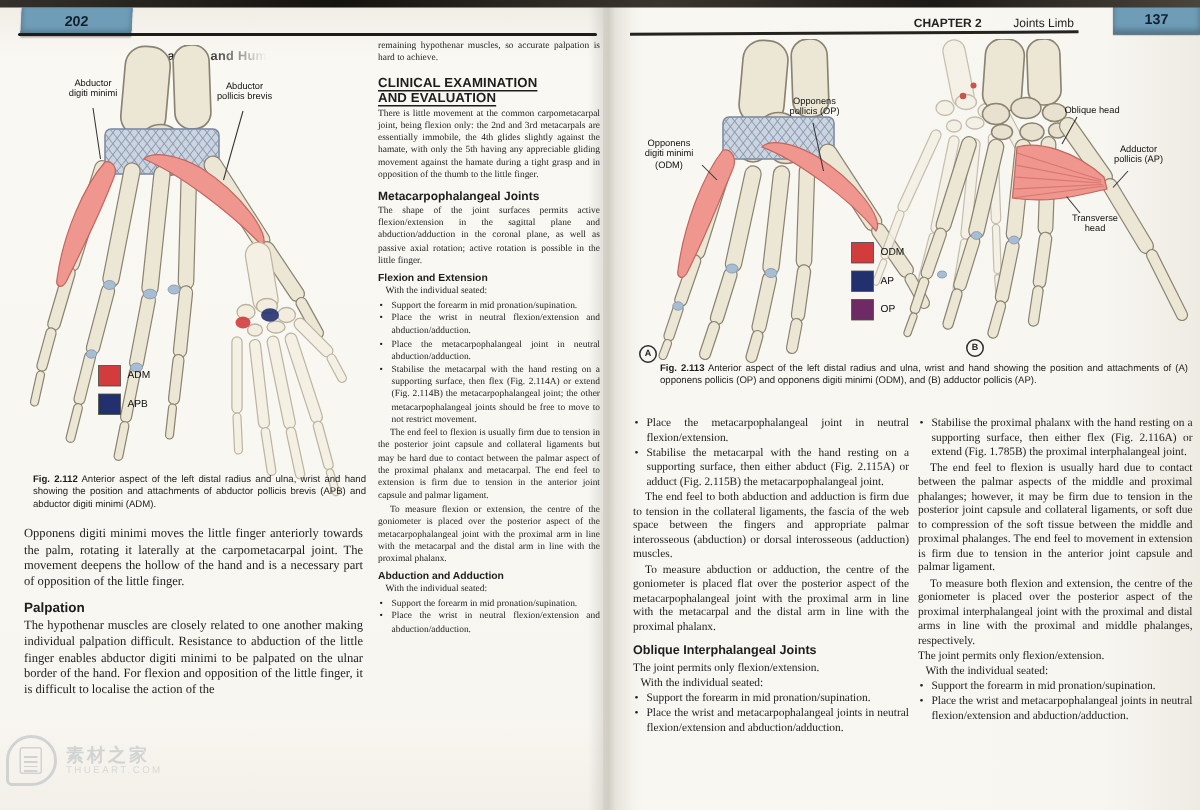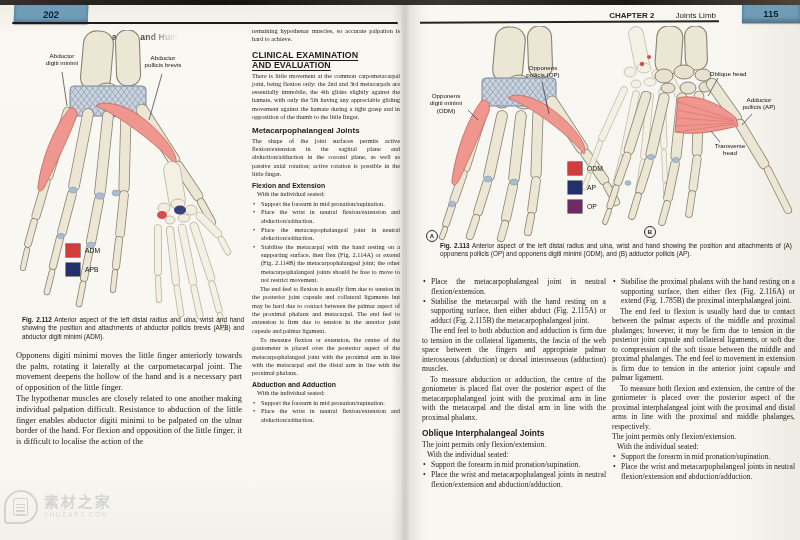--- a/index.html
+++ b/index.html
@@ -59,21 +59,21 @@
   .hE{font:bold 8.4px "Liberation Sans",sans-serif;margin:6px 0 2px;text-align:left;}
   ul.bl{margin:1px 0;padding:0;list-style:none;}
   ul.bl li{position:relative;padding-left:9px;margin:0 0 .5px 0;text-align:justify;}
   ul.bl li::before{content:"\2022";position:absolute;left:1px;top:0;}
   
   .watermark{position:absolute;left:4px;top:490px;display:flex;align-items:center;gap:6px;opacity:.38;z-index:5;}
   .wm-icon{width:30px;height:30px;border:2px solid #97a0aa;border-radius:50% 50% 50% 4px;position:relative;}
   .wm-icon::before{content:"";position:absolute;left:7px;top:6px;width:13px;height:16px;border:1.5px solid #97a0aa;border-radius:2px;
       background:repeating-linear-gradient(180deg,transparent 0 2px,#97a0aa 2px 3.2px);background-size:9px 100%;background-position:2px 3px;background-repeat:no-repeat;}
   .wm-texts{display:flex;flex-direction:column;line-height:1;}
-  .wm-cn{font-family:"DejaVu Sans",sans-serif;font-size:15px;font-weight:bold;color:#9aa2ab;letter-spacing:2px;}
+  .wm-cn{font-family:"DejaVu Sans",sans-serif;font-size:12px;font-weight:bold;color:#9aa2ab;letter-spacing:2px;}
   .wm-en{font-family:"Liberation Sans",sans-serif;font-size:6.5px;color:#a6adb5;letter-spacing:1.6px;margin-top:2px;}
 </style>
 </head>
 <body>
 
 <div class="scan">
 
   <div class="page-left">
     <div class="tab tab-202">
       <span>202</span>
@@ -219,20 +219,21 @@
           <span class="legcode">APB</span>
         </div>
       </div>
     </div>
     <div class="caption cap112">
       <b>Fig. 2.112</b><span> Anterior aspect of the left distal radius and ulna, wrist and hand showing the position and attachments of abductor pollicis brevis (APB) and abductor digiti minimi (ADM).</span>
     </div>
 
     <div class="col col1-left">
       <p class="p">Opponens digiti minimi moves the little finger anteriorly towards the palm, rotating it laterally at the carpometacarpal joint. The movement deepens the hollow of the hand and is a necessary part of opposition of the little finger.</p>
+      <div class="hA">Palpation</div>
       <p class="p">The hypothenar muscles are closely related to one another making individual palpation difficult. Resistance to abduction of the little finger enables abductor digiti minimi to be palpated on the ulnar border of the hand. For flexion and opposition of the little finger, it is difficult to localise the action of the</p>
     </div>
 
     <div class="col col2-left">
       <p class="p">remaining hypothenar muscles, so accurate palpation is hard to achieve.</p>
       <div class="hB">CLINICAL EXAMINATION AND EVALUATION</div>
       <p class="p">There is little movement at the common carpometacarpal joint, being flexion only: the 2nd and 3rd metacarpals are essentially immobile, the 4th glides slightly against the hamate, with only the 5th having any appreciable gliding movement against the hamate during a tight grasp and in opposition of the thumb to the little finger.</p>
       <div class="hC">Metacarpophalangeal Joints</div>
       <p class="p">The shape of the joint surfaces permits active flexion/extension in the sagittal plane and abduction/adduction in the coronal plane, as well as passive axial rotation; active rotation is possible in the little finger.</p>
       <div class="hD">Flexion and Extension</div>
@@ -253,21 +254,21 @@
       </ul>
     </div>
   </div>
 
   <div class="page-right"></div>
   <div class="rule-right"></div>
   <div class="chap">
     <span class="cl">CHAPTER 2</span><span>Joints Limb</span>
   </div>
   <div class="tab tab-203">
-    <span>115</span>
+    <span>137</span>
   </div>
 
   <div class="fig fig113">
     <svg width="380" height="234" viewBox="0 0 380 234">
       <defs>
         <pattern id="hy1" width="4.5" height="4.5" patternUnits="userSpaceOnUse" patternTransform="rotate(38)">
           <line x1="0" y1="0" x2="0" y2="4.5" stroke="#8293ab" stroke-width="1.1"></line>
         </pattern>
         <pattern id="hy2" width="4.5" height="4.5" patternUnits="userSpaceOnUse" patternTransform="rotate(-38)">
           <line x1="0" y1="0" x2="0" y2="4.5" stroke="#8293ab" stroke-width="1.1"></line>

